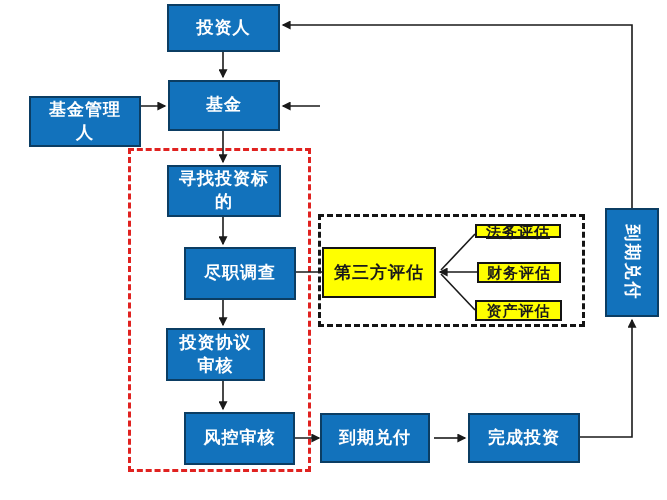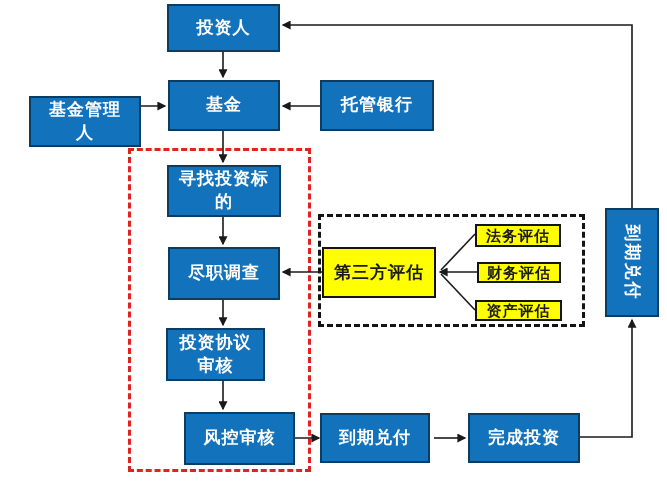--- a/index.html
+++ b/index.html
@@ -68,29 +68,26 @@
   </div>
 
   <div class="node blue" style="left:29px;top:80px;width:112px;height:51px;margin-top:16px;">
     <span>基金管理人</span>
   </div>
 
   <div class="node blue" style="left:168px;top:80px;width:112px;height:51px;">
     <span>基金</span>
   </div>
 
-  <div class="node blue" style="left:320px;top:80px;width:114px;height:51px;">
-    <span>托管银行</span>
-  </div>
 
   <div class="node blue" style="left:167px;top:165px;width:114px;height:52px;">
     <span>寻找投资标的</span>
   </div>
 
-  <div class="node blue" style="left:168px;top:247px;width:112px;height:53px;">
+  <div class="node blue" style="left:184px;top:247px;width:112px;height:53px;">
     <span>尽职调查</span>
   </div>
 
   <div class="node blue" style="left:166px;top:328px;width:99px;height:53px;">
     <span>投资协议审核</span>
   </div>
 
   <div class="node blue" style="left:184px;top:412px;width:111px;height:53px;">
     <span>风控审核</span>
   </div>
@@ -104,21 +101,21 @@
   </div>
 
   <div class="node blue" style="left:605px;top:208px;width:54px;height:109px;padding:0;">
     <span class="vtext">到期兑付</span>
   </div>
 
   <div class="node yellow big" style="left:322px;top:247px;width:114px;height:51px;">
     <span>第三方评估</span>
   </div>
 
-  <div class="node yellow small" style="left:475px;top:224px;width:86px;height:23px;">
+  <div class="node yellow small" style="left:475px;top:224px;width:86px;height:14px;text-decoration:underline;">
     <span>法务评估</span>
   </div>
 
   <div class="node yellow small" style="left:477px;top:262px;width:84px;height:21px;">
     <span>财务评估</span>
   </div>
 
   <div class="node yellow small" style="left:475px;top:300px;width:87px;height:21px;text-align:center;">
     <span>资产评估</span>
   </div>

